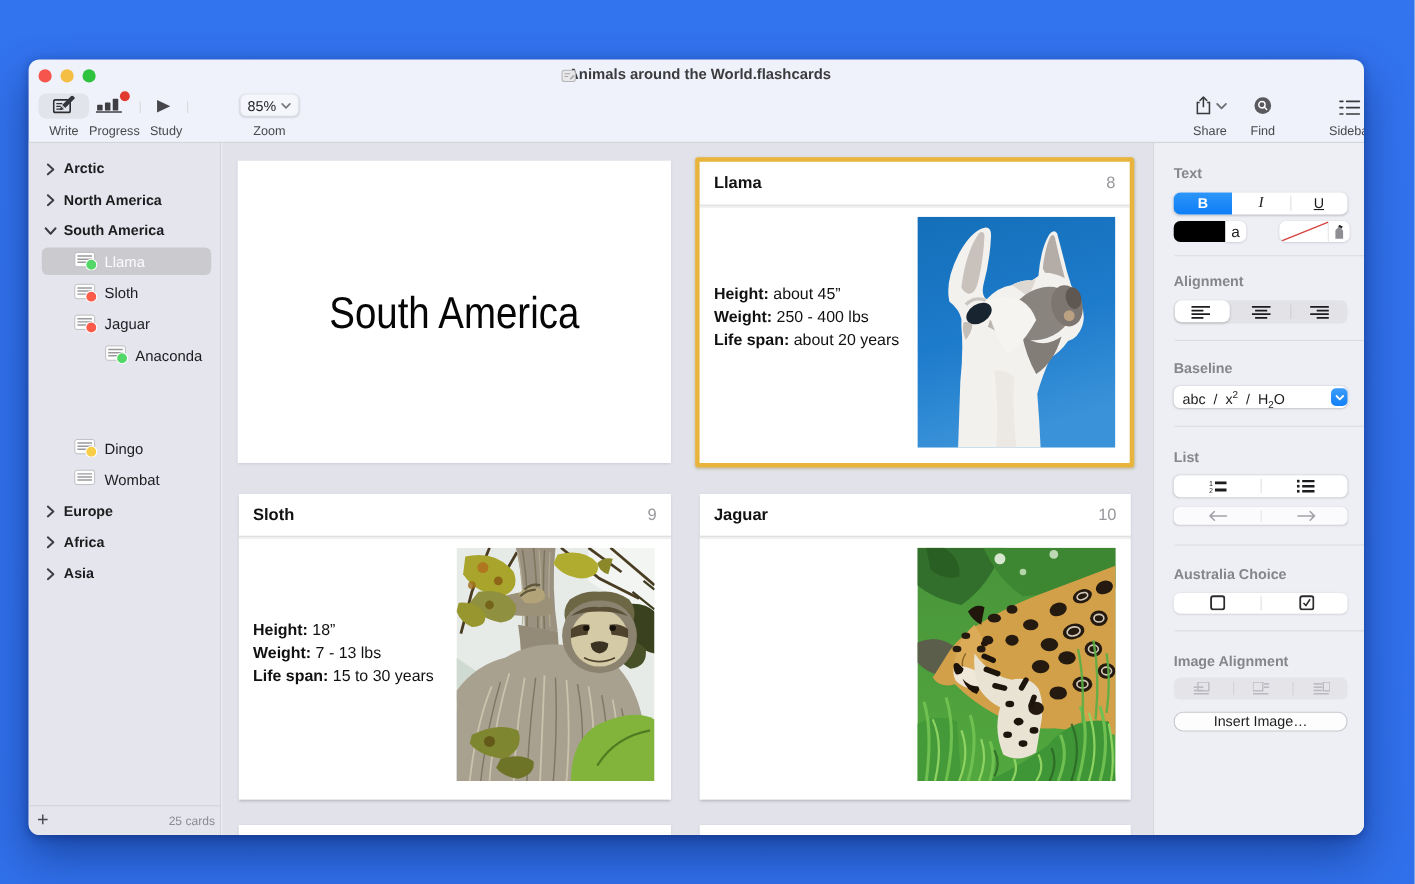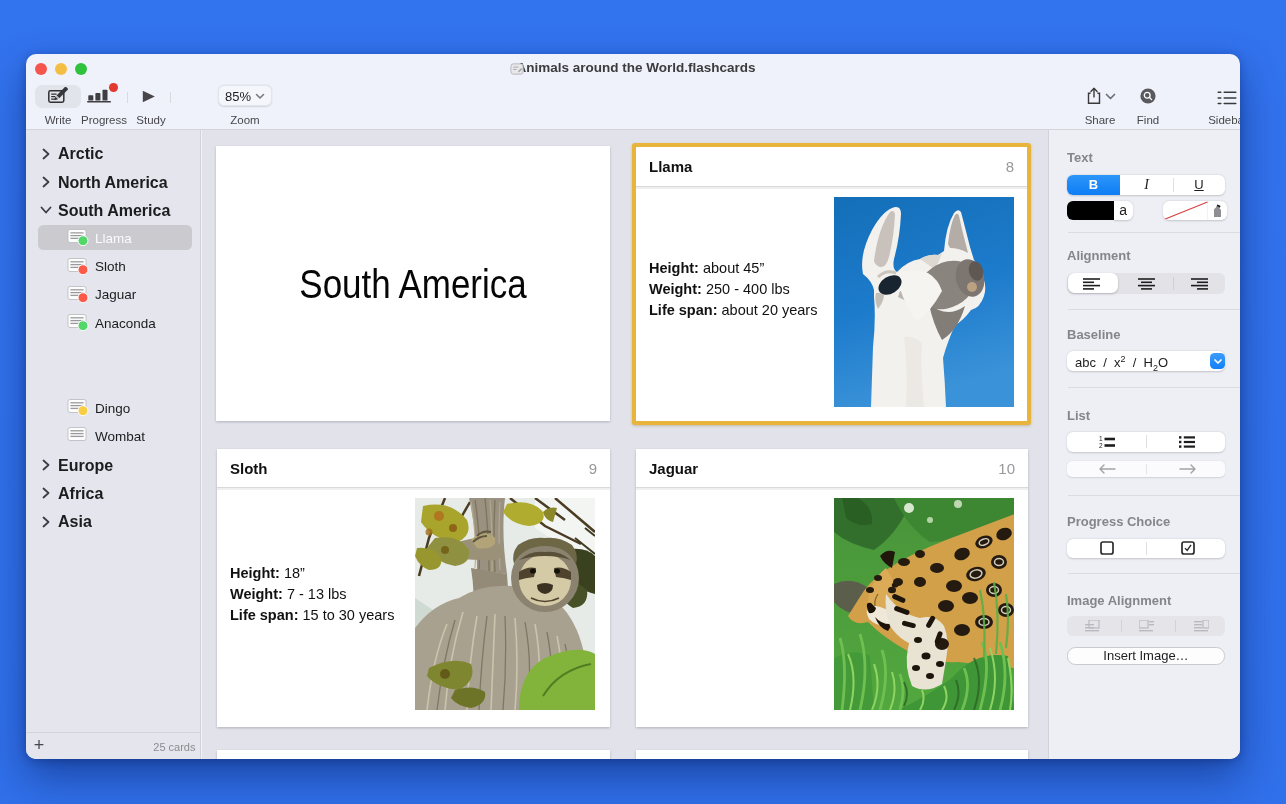--- a/index.html
+++ b/index.html
@@ -35,21 +35,21 @@
   .content {
     position:absolute; left:176px; top:0; width:846px; height:100%;
     background:#e2e3ea;
   }
   .inspector {
     position:absolute; left:1022px; top:0; right:0; height:100%;
     background:#edeff5; border-left:1px solid #d2d3d8;
   }
   
   .row { position:absolute; left:0; width:100%; height:28.3px; }
-  .row .tname { position:absolute; left:32px; top:5.5px; font-size:16px; font-weight:bold; color:#1c1c1e; }
+  .row .tname { position:absolute; left:32px; top:5.5px; font-size:13px; font-weight:bold; color:#1c1c1e; }
   .row .cicon { position:absolute; left:41px; top:3.5px; }
   .row .cname { position:absolute; left:69px; top:6px; font-size:13.5px; color:#1c1c1e; }
   .selrow { position:absolute; left:11.5px; width:154px; height:25.5px; background:#cacacf; border-radius:5.5px; }
   .sbbottom { position:absolute; left:0; bottom:0; width:100%; height:27px; border-top:1px solid #d4d5da; }
   
   .card { position:absolute; background:#fff; box-shadow:0 1px 2.5px rgba(50,50,80,.28); }
   .chead { position:absolute; left:0; top:0; width:100%; height:39.5px; border-bottom:1px solid #d9d9d9; box-shadow:0 2px 0 rgba(190,190,190,.25); }
   .chead .t { position:absolute; left:13px; top:11px; font-size:15px; font-weight:bold; color:#111; }
   .chead .n { position:absolute; right:13px; top:11px; font-size:15px; color:#98989d; }
   .facts { position:absolute; font-size:14.5px; color:#111; line-height:21px; }
@@ -186,21 +186,21 @@
               <rect x="1" y="1.5" width="18" height="13" rx="2" fill="#fdfdfd" stroke="#b9b9bd" stroke-width="0.8"></rect>
               <g stroke="#9a9a9e" stroke-width="1.3">
                 <line x1="3.4" y1="4.8" x2="16.6" y2="4.8"></line>
                 <line x1="3.4" y1="7.6" x2="16.6" y2="7.6"></line>
                 <line x1="3.4" y1="10.4" x2="12" y2="10.4"></line>
               </g>
               <circle cx="16" cy="12.7" r="5" fill="#fc5b49" stroke="#fff" stroke-width="1"></circle>
             </svg></span>
           <span class="cname">Jaguar</span>
         </div>
-      <div class="row" style="top:180.6px;">
+      <div class="row" style="top:180.6px;margin-left:28px;">
           <span class="cicon"><svg width="22" height="18" viewBox="0 0 22 18">
               <rect x="1" y="1.5" width="18" height="13" rx="2" fill="#fdfdfd" stroke="#b9b9bd" stroke-width="0.8"></rect>
               <g stroke="#9a9a9e" stroke-width="1.3">
                 <line x1="3.4" y1="4.8" x2="16.6" y2="4.8"></line>
                 <line x1="3.4" y1="7.6" x2="16.6" y2="7.6"></line>
                 <line x1="3.4" y1="10.4" x2="12" y2="10.4"></line>
               </g>
               <circle cx="16" cy="12.7" r="5" fill="#53d769" stroke="#fff" stroke-width="1"></circle>
             </svg></span>
           <span class="cname">Anaconda</span>
@@ -568,21 +568,21 @@
       <div class="seg" style="top:332.2px; height:15.5px; background:#fbfbfd; box-shadow:0 0.5px 1.5px rgba(0,0,0,.12); border-radius:5px;">
         <div style="position:absolute; left:79px; top:2.5px; width:1px; height:10px; background:#e4e4e8;"></div>
         <svg style="position:absolute; left:31.3px; top:3px;" width="19" height="10" viewBox="0 0 19 10">
             <path d="M6 1 L2 5 L6 9 M2 5 L17 5" fill="none" stroke="#a2a2a8" stroke-width="1.4" stroke-linecap="round" stroke-linejoin="round"></path>
           </svg>
         <svg style="position:absolute; left:111.1px; top:3px;" width="19" height="10" viewBox="0 0 19 10">
             <path d="M13 1 L17 5 L13 9 M2 5 L17 5" fill="none" stroke="#a2a2a8" stroke-width="1.4" stroke-linecap="round" stroke-linejoin="round"></path>
           </svg>
       </div>
       <div class="idivider" style="top:366px;"></div>
-      <div class="ilabel" style="top:384.5px;">Progress Choice</div>
+      <div class="ilabel" style="top:384.5px;">Australia Choice</div>
       <div class="seg" style="top:409.5px; height:19px; background:#fff; box-shadow:0 0.5px 2px rgba(0,0,0,.18);">
         <div style="position:absolute; left:79px; top:3px; width:1px; height:13px; background:#e0e0e3;"></div>
         <svg style="position:absolute; left:33px; top:2.5px;" width="14" height="14" viewBox="0 0 14 14">
             <rect x="1" y="1" width="12" height="12" rx="2" fill="none" stroke="#2c2c2e" stroke-width="1.7"></rect>
           </svg>
         <svg style="position:absolute; left:114.4px; top:2.5px;" width="14" height="14" viewBox="0 0 14 14">
             <rect x="1" y="1" width="12" height="12" rx="2" fill="none" stroke="#2c2c2e" stroke-width="1.7"></rect>
             <path d="M4 7.2 L6.2 9.5 L10 3.8" fill="none" stroke="#2c2c2e" stroke-width="1.4"></path>
           </svg>
       </div>

